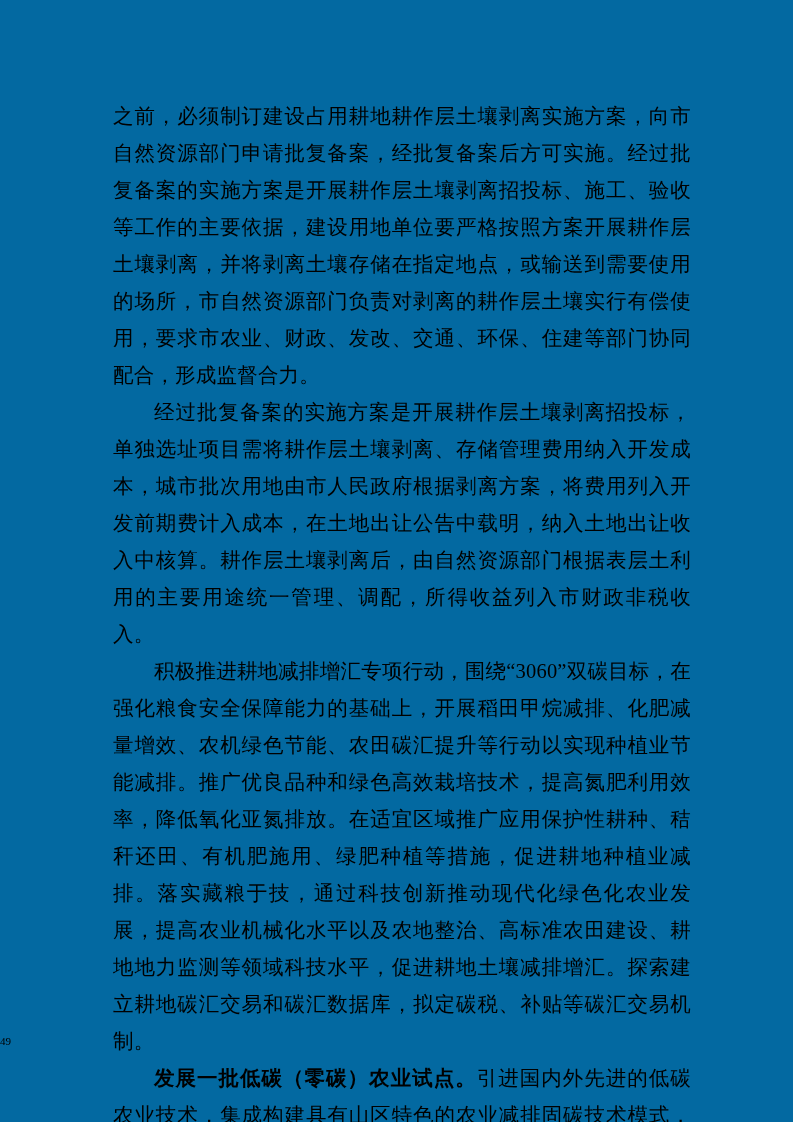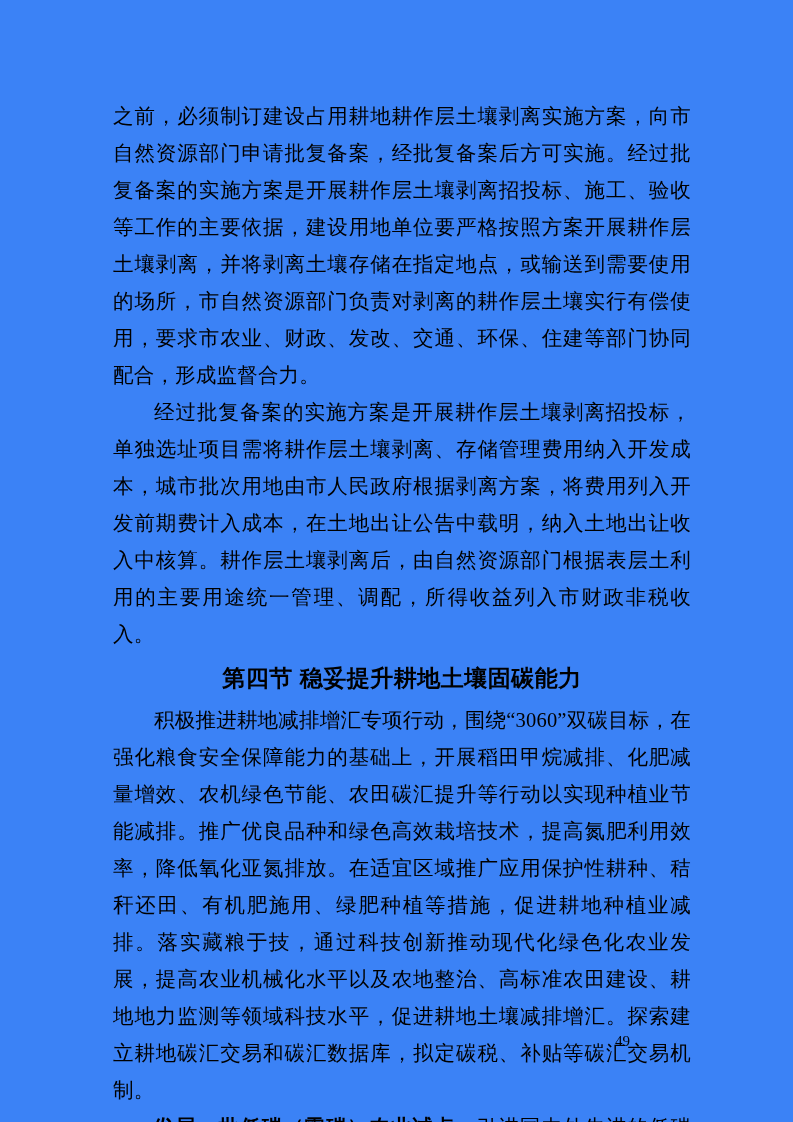--- a/index.html
+++ b/index.html
@@ -4,21 +4,21 @@
 <style>
   html, body {
     margin: 0;
     padding: 0;
     background: #ffffff;
   }
   .page {
     position: relative;
     width: 793px;
     height: 1122px;
-    background: #3b82f6;
+    background: #0369a1;
     overflow: hidden;
     color: #000000;
     font-family: "Liberation Serif", "DejaVu Serif", serif;
   }
   .content {
     position: absolute;
     left: 113px;
     top: 98px;
     width: 578px;
   }
@@ -45,32 +45,31 @@
     line-height: 30px;
     text-align: center;
     color: #000000;
     letter-spacing: 0.5px;
   }
   .page-number {
     position: absolute;
     top: 1031px;
     left: 0;
     width: 630px;
-    text-align: right;
-    font-size: 15px;
+    text-align: left;
+    font-size: 11px;
     line-height: 20px;
     font-family: "Liberation Serif", "DejaVu Serif", serif;
     color: #000000;
   }
 </style>
 </head>
 <body>
 
 <div class="page">
   <div class="content">
     <p class="para">之前，必须制订建设占用耕地耕作层土壤剥离实施方案，向市自然资源部门申请批复备案，经批复备案后方可实施。经过批复备案的实施方案是开展耕作层土壤剥离招投标、施工、验收等工作的主要依据，建设用地单位要严格按照方案开展耕作层土壤剥离，并将剥离土壤存储在指定地点，或输送到需要使用的场所，市自然资源部门负责对剥离的耕作层土壤实行有偿使用，要求市农业、财政、发改、交通、环保、住建等部门协同配合，形成监督合力。</p>
     <p class="para indent">经过批复备案的实施方案是开展耕作层土壤剥离招投标，单独选址项目需将耕作层土壤剥离、存储管理费用纳入开发成本，城市批次用地由市人民政府根据剥离方案，将费用列入开发前期费计入成本，在土地出让公告中载明，纳入土地出让收入中核算。耕作层土壤剥离后，由自然资源部门根据表层土利用的主要用途统一管理、调配，所得收益列入市财政非税收入。</p>
-    <h2 class="heading">第四节 稳妥提升耕地土壤固碳能力</h2>
     <p class="para indent">积极推进耕地减排增汇专项行动，围绕“3060”双碳目标，在强化粮食安全保障能力的基础上，开展稻田甲烷减排、化肥减量增效、农机绿色节能、农田碳汇提升等行动以实现种植业节能减排。推广优良品种和绿色高效栽培技术，提高氮肥利用效率，降低氧化亚氮排放。在适宜区域推广应用保护性耕种、秸秆还田、有机肥施用、绿肥种植等措施，促进耕地种植业减排。落实藏粮于技，通过科技创新推动现代化绿色化农业发展，提高农业机械化水平以及农地整治、高标准农田建设、耕地地力监测等领域科技水平，促进耕地土壤减排增汇。探索建立耕地碳汇交易和碳汇数据库，拟定碳税、补贴等碳汇交易机制。</p>
     <p class="para indent"><span class="lead">发展一批低碳（零碳）农业试点。</span><span>引进国内外先进的低碳农业技术，集成构建具有山区特色的农业减排固碳技术模式，进行关键技术</span></p>
   </div>
   <div class="page-number">49</div>
 </div>
 
 </body></html>

